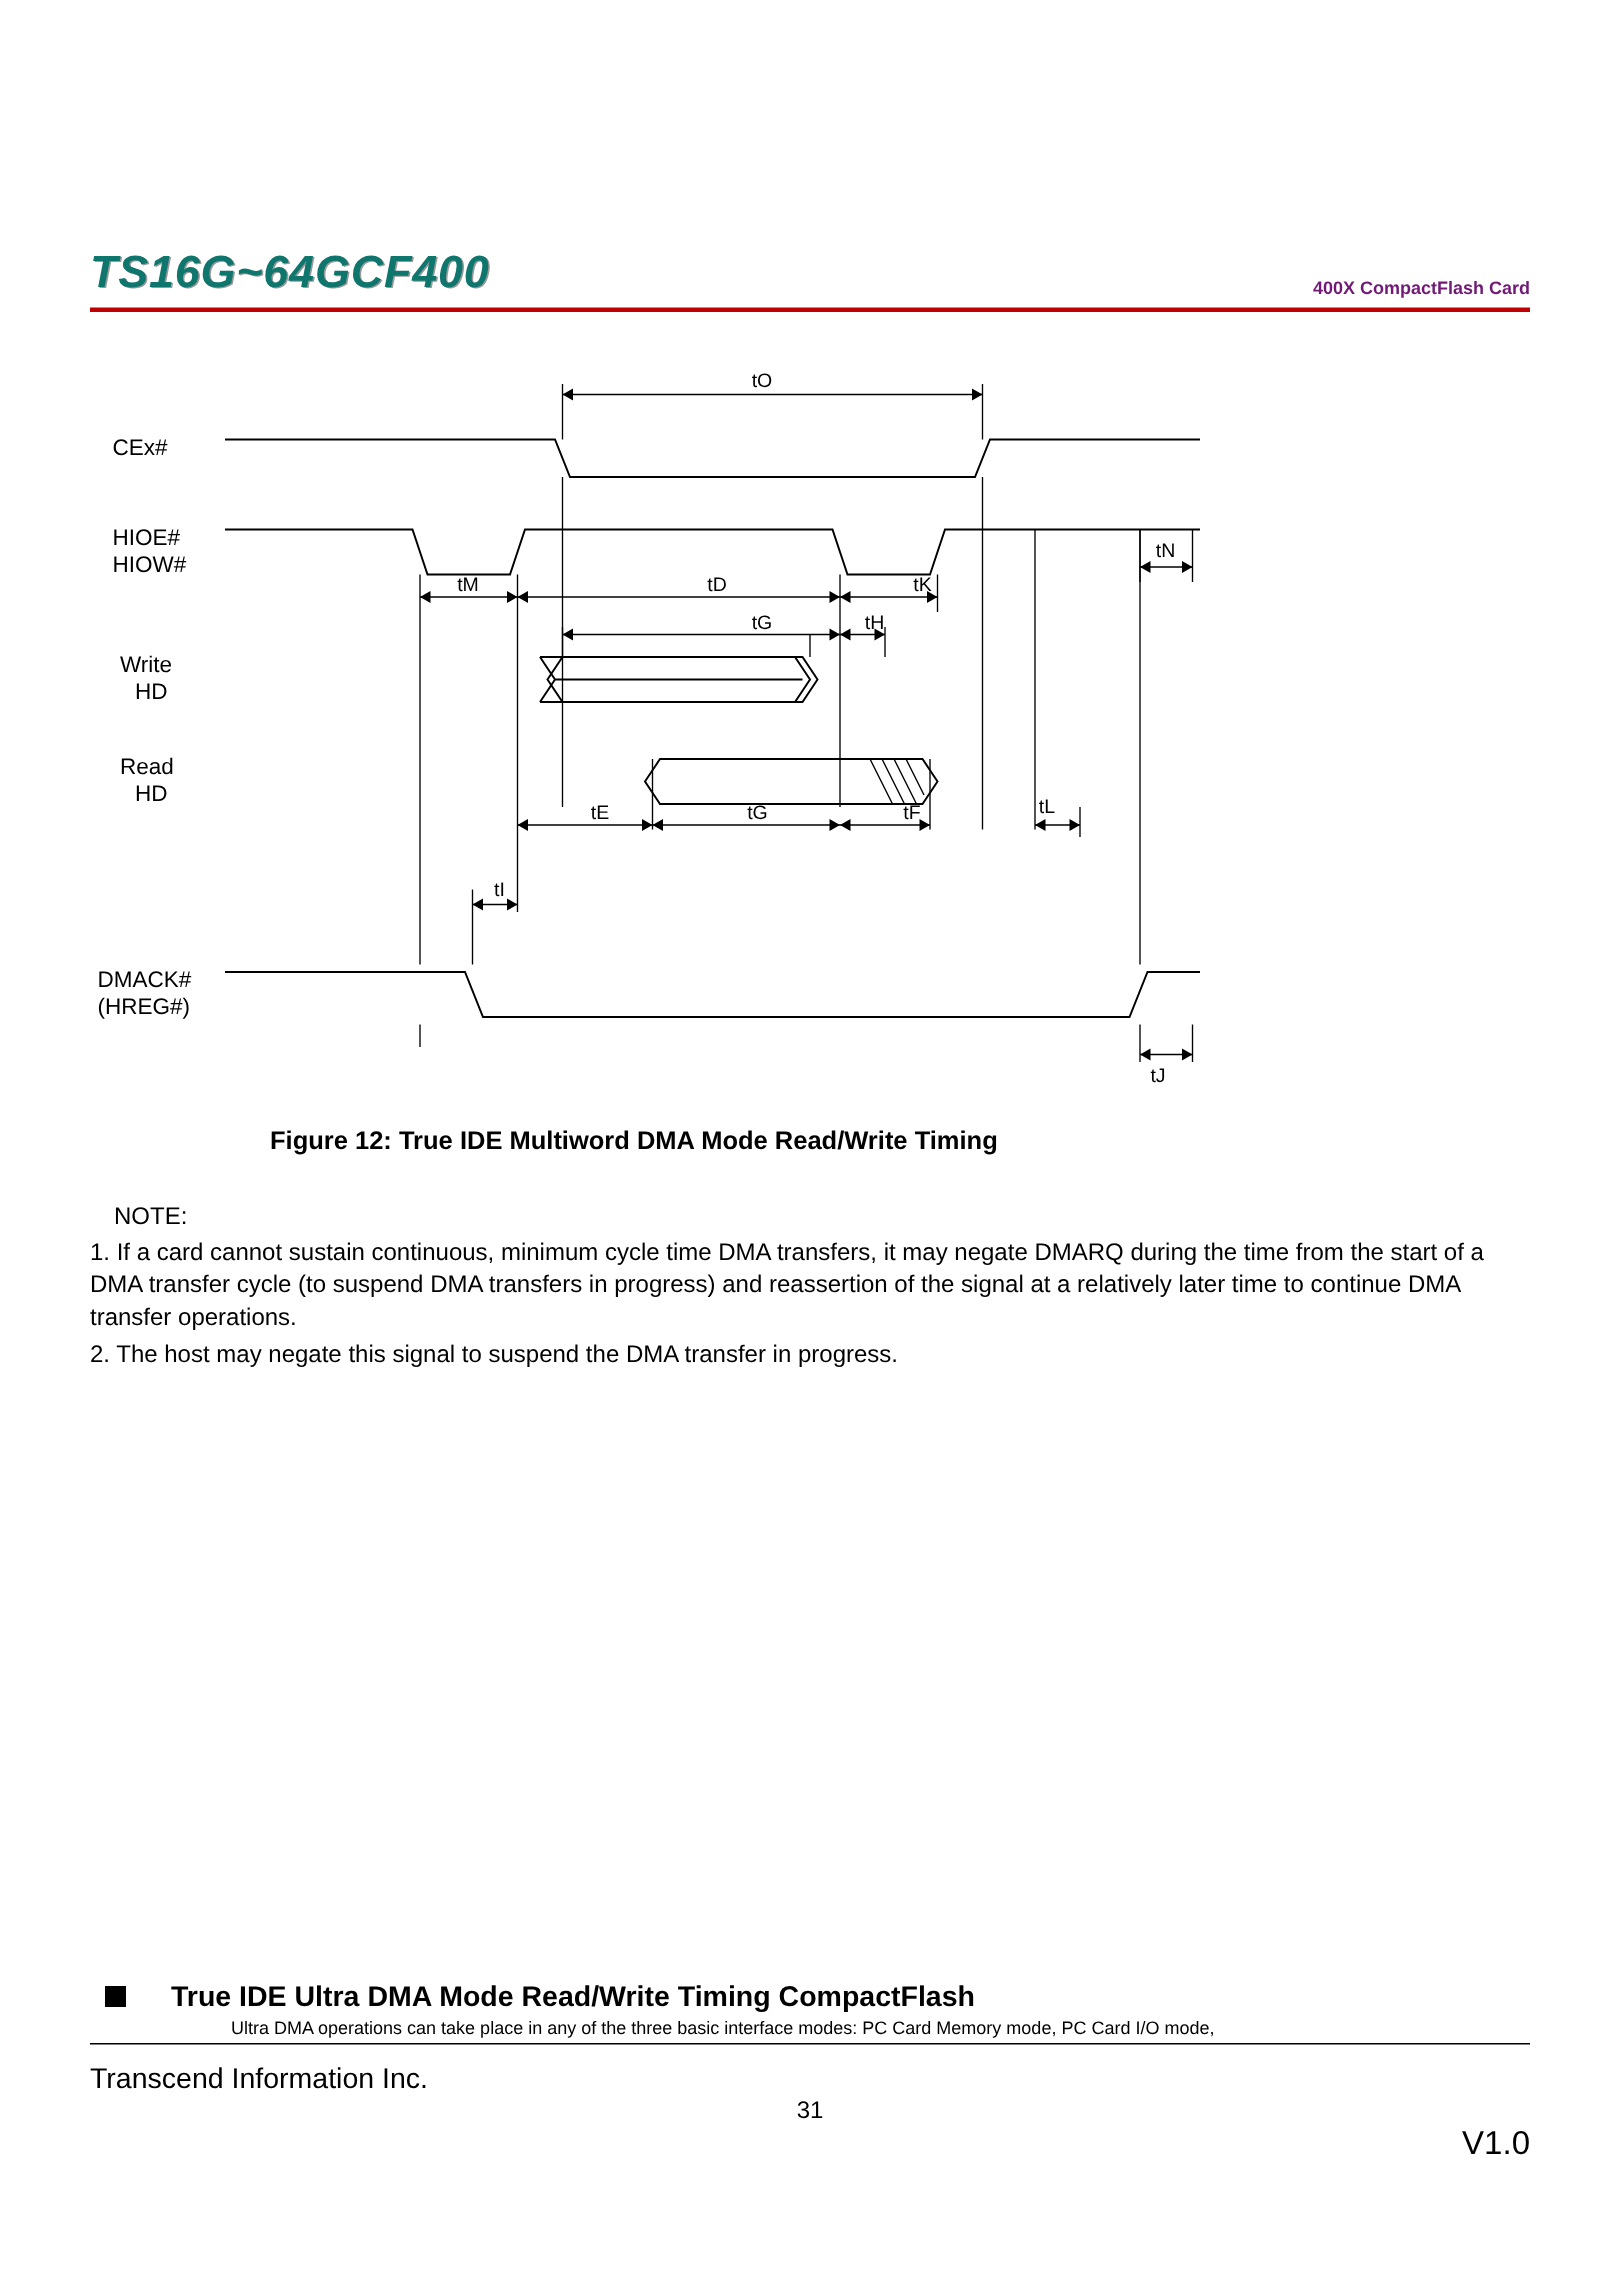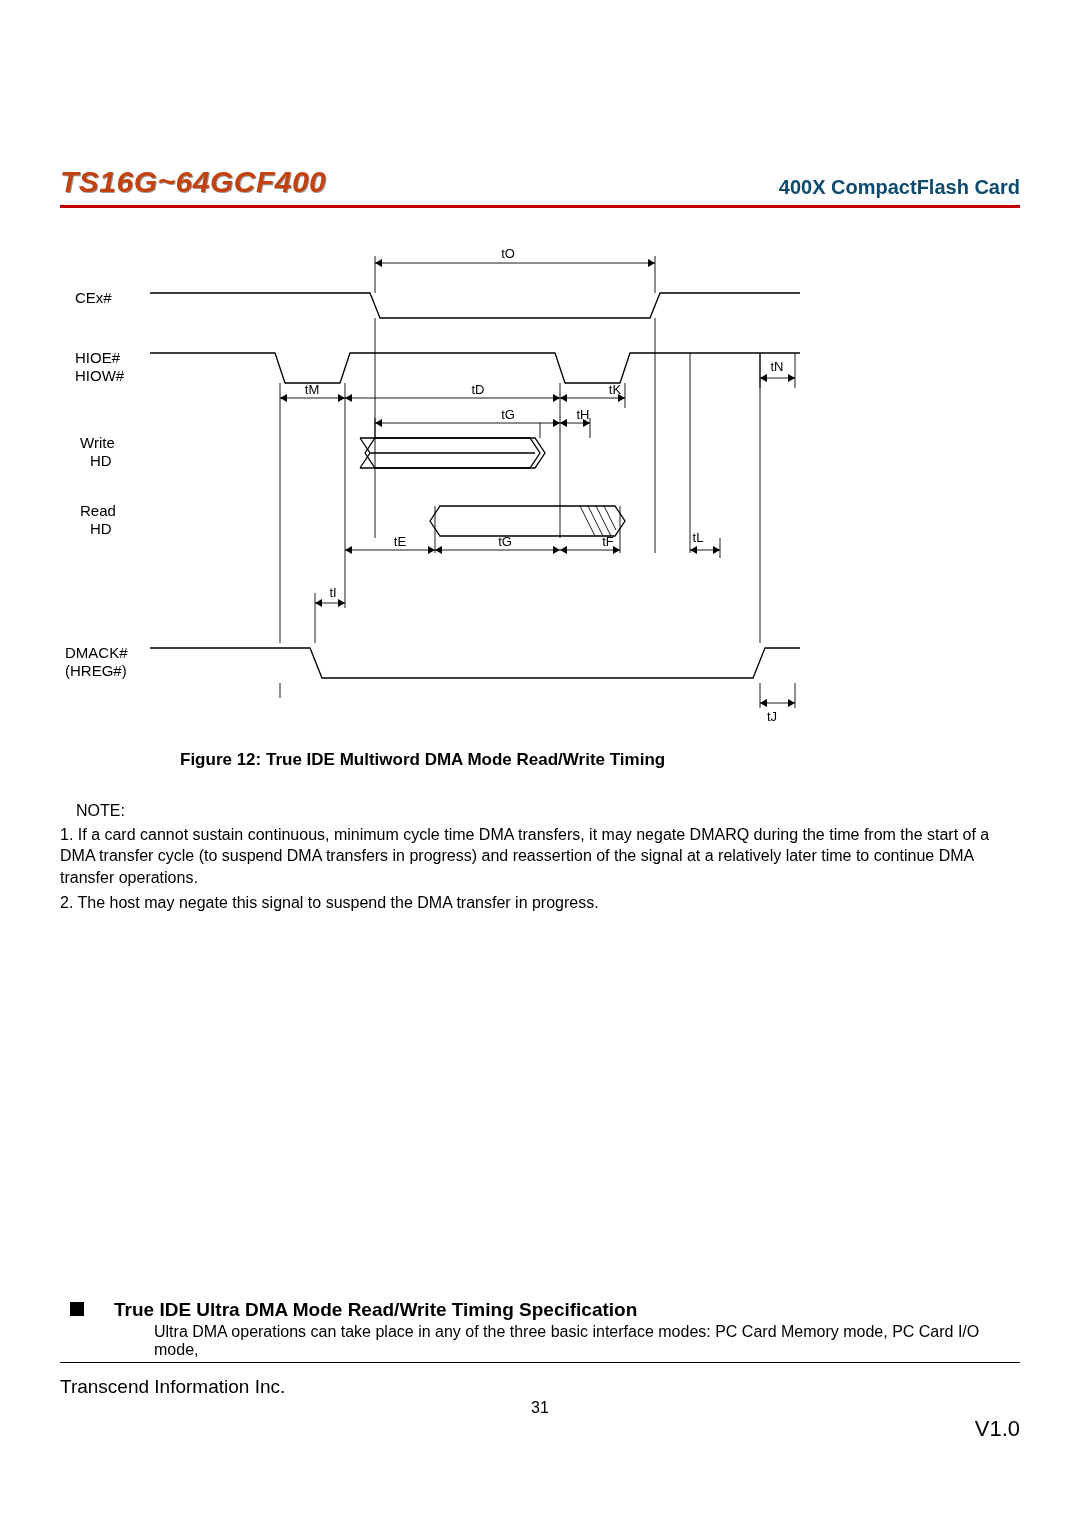--- a/index.html
+++ b/index.html
@@ -23,28 +23,28 @@
   .header {
     display: flex;
     justify-content: space-between;
     align-items: flex-end;
     width: 100%;
   }
   .title-left {
     font-size: 30px;
     font-weight: bold;
     font-style: italic;
-    color: #c2410c;
+    color: #0f766e;
     text-shadow: 1px 1px 0 #999;
     letter-spacing: 0.5px;
   }
   .title-right {
-    font-size: 20px;
+    font-size: 12px;
     font-weight: bold;
-    color: #0c4a6e;
+    color: #701a75;
   }
   .hr-red {
     height: 3px;
     background: #c00000;
     margin: 6px 0 0 0;
     width: 100%;
   }
   .diagram-wrap {
     margin-top: 30px;
     width: 770px;
@@ -88,21 +88,21 @@
     height: 14px;
     background: #000;
     margin: 3px 30px 0 10px;
     flex: 0 0 auto;
   }
   .section-title {
     font-size: 19px;
     font-weight: bold;
   }
   .section-body {
-    font-size: 16px;
+    font-size: 12px;
     margin-left: 94px;
     margin-top: 2px;
   }
   .hr-thin {
     height: 1px;
     background: #000;
     width: 100%;
     margin-top: 3px;
   }
   .footer {
@@ -287,21 +287,21 @@
 
   <div class="note-block">
     <div class="note-heading">NOTE:</div>
     <div class="note-item">1. If a card cannot sustain continuous, minimum cycle time DMA transfers, it may negate DMARQ during the time from the start of a DMA transfer cycle (to suspend DMA transfers in progress) and reassertion of the signal at a relatively later time to continue DMA transfer operations.</div>
     <div class="note-item">2. The host may negate this signal to suspend the DMA transfer in progress.</div>
   </div>
 
   <div class="section-bottom">
     <div class="section-title-row">
       <div class="square-bullet"></div>
-      <div class="section-title">True IDE Ultra DMA Mode Read/Write Timing Specification</div>
+      <div class="section-title">True IDE Ultra DMA Mode Read/Write Timing CompactFlash</div>
     </div>
     <div class="section-body">Ultra DMA operations can take place in any of the three basic interface modes: PC Card Memory mode, PC Card I/O mode,</div>
     <div class="hr-thin"></div>
   </div>
 
   <div class="footer">
     <div class="footer-left">Transcend Information Inc.</div>
     <div class="footer-page">31</div>
   </div>
 

